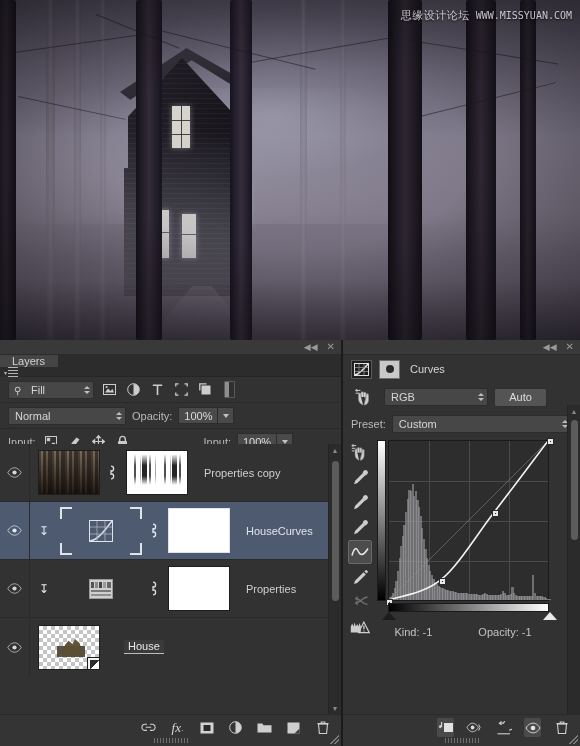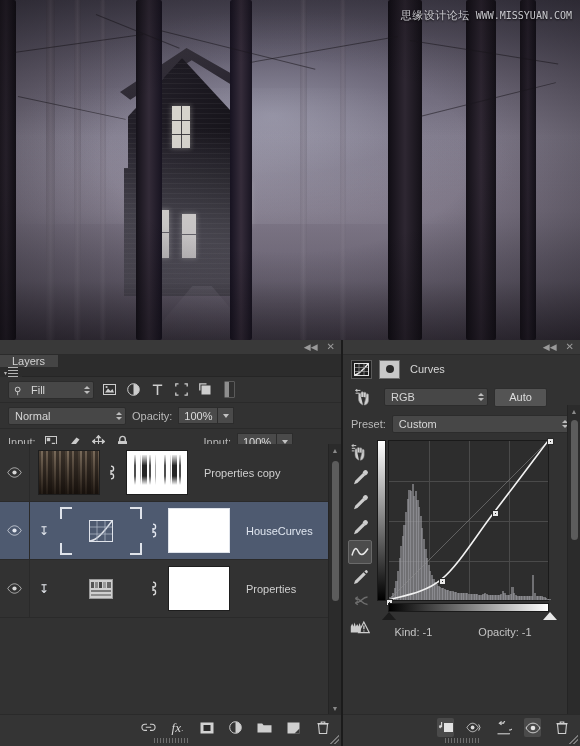--- a/index.html
+++ b/index.html
@@ -602,20 +602,35 @@
           </div>
           <div class="link-cell">
             <svg width="10" height="15" viewBox="0 0 10 15">
                 <path d="M5 1.2 A2.6 2.6 0 0 1 5 6.4 M5 8.6 A2.6 2.6 0 0 1 5 13.8 M5 5 V10" fill="none" stroke="#dcdcdc" stroke-width="1.3"></path>
               </svg>
           </div>
           <div class="thumb white" style="margin-left:4px;"></div>
           <div class="layer-name">Properties</div>
         </div>
 
+        <div class="layer-row" style="border-bottom:none;">
+          <div class="eye-cell">
+            <svg width="15" height="11" viewBox="0 0 15 11">
+                <path d="M0.8 5.5 C3 1.6 6 0.8 7.5 0.8 C9 0.8 12 1.6 14.2 5.5 C12 9.4 9 10.2 7.5 10.2 C6 10.2 3 9.4 0.8 5.5 Z" fill="none" stroke="#b5b5b5" stroke-width="1"></path>
+                <circle cx="7.5" cy="5.5" r="2.1" fill="#d8d8d8"></circle>
+              </svg>
+          </div>
+          <div class="divider-v"></div>
+          <div class="thumb checker">
+            <div class="mini-house2"></div>
+            <div class="mini-house"></div>
+            <div class="smart-badge"></div>
+          </div>
+          <div class="layer-name editing" style="margin-left:24px;">House</div>
+        </div>
 
         <div class="vscroll">
           <div class="arrow">▲</div>
           <div class="track">
             <div class="thumbbar" style="top:4px;height:140px;"></div>
           </div>
           <div class="arrow" style="position:absolute;bottom:0;left:0;right:0;">▼</div>
         </div>
       </div>
 

